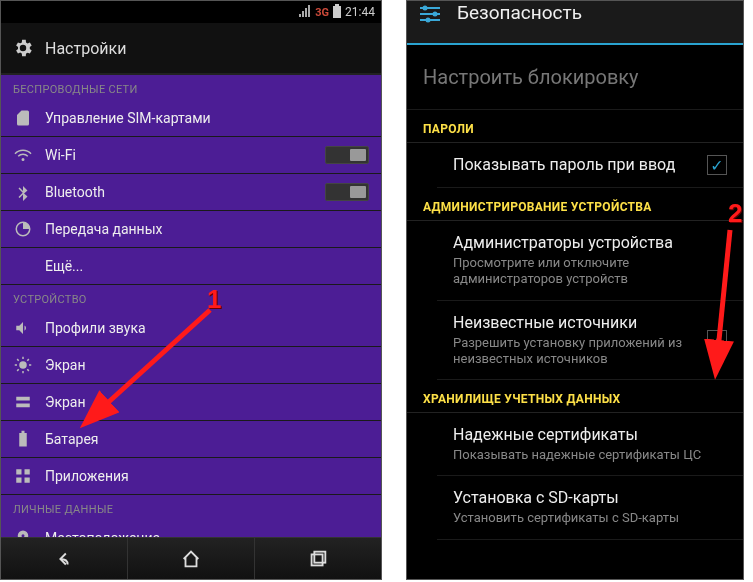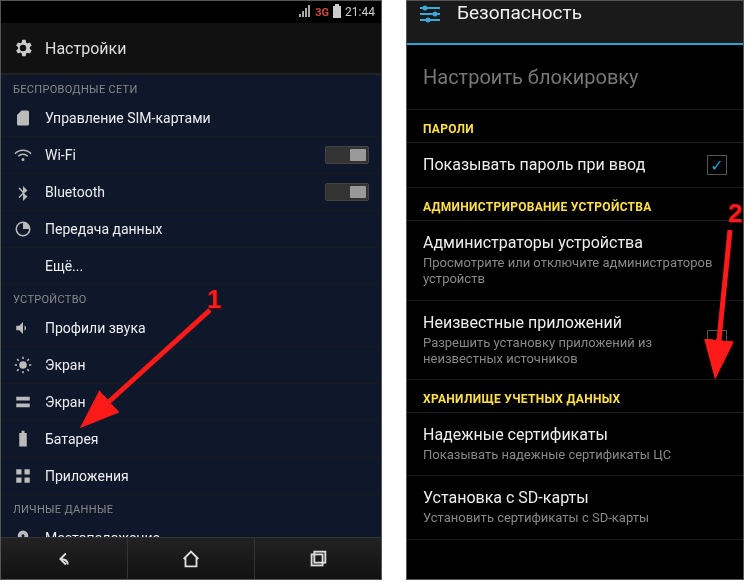--- a/index.html
+++ b/index.html
@@ -45,21 +45,21 @@
     border-bottom: 2px solid #222;
   }
   .app-bar-icon {
     width: 24px; height: 24px;
     display: inline-flex; align-items: center; justify-content: center;
   }
   .app-title { font-size: 16px; color: #ddd; }
   .scroll {
     flex: 1;
     overflow: hidden;
-    background: #0f172a;
+    background: #4c1d95;
   }
   .section-header {
     font-size: 11px;
     color: #888;
     text-transform: uppercase;
     padding: 8px 12px 4px 12px;
     letter-spacing: 0.3px;
   }
   .item {
     display: flex;
@@ -131,20 +131,21 @@
     padding: 12px 16px 6px 16px;
     border-bottom: 1px solid #222;
     letter-spacing: 0.3px;
   }
   .r-item {
     padding: 12px 16px;
     border-bottom: 1px solid #1a1a1a;
     display: flex;
     align-items: center;
     gap: 10px;
+    margin-left: 30px;
   }
   .r-item .text-col { flex: 1; }
   .r-item .title { font-size: 16px; color: #eee; line-height: 1.25; }
   .r-item .sub   { font-size: 13px; color: #888; line-height: 1.25; margin-top: 2px; }
   .r-link { color: #777; font-size: 20px; padding: 20px 16px; border-bottom: 1px solid #1a1a1a; }
   .checkbox {
     width: 20px; height: 20px;
     border: 1px solid #555;
     display: inline-flex;
     align-items: center;
@@ -362,21 +363,21 @@
 
     <div class="r-item">
       <div class="text-col">
         <div class="title">Администраторы устройства</div>
         <div class="sub">Просмотрите или отключите администраторов устройств</div>
       </div>
     </div>
 
     <div class="r-item">
       <div class="text-col">
-        <div class="title">Неизвестные приложений</div>
+        <div class="title">Неизвестные источники</div>
         <div class="sub">Разрешить установку приложений из неизвестных источников</div>
       </div>
       <div class="checkbox dim">✓</div>
     </div>
 
     <div class="r-section">ХРАНИЛИЩЕ УЧЕТНЫХ ДАННЫХ</div>
 
     <div class="r-item">
       <div class="text-col">
         <div class="title">Надежные сертификаты</div>

